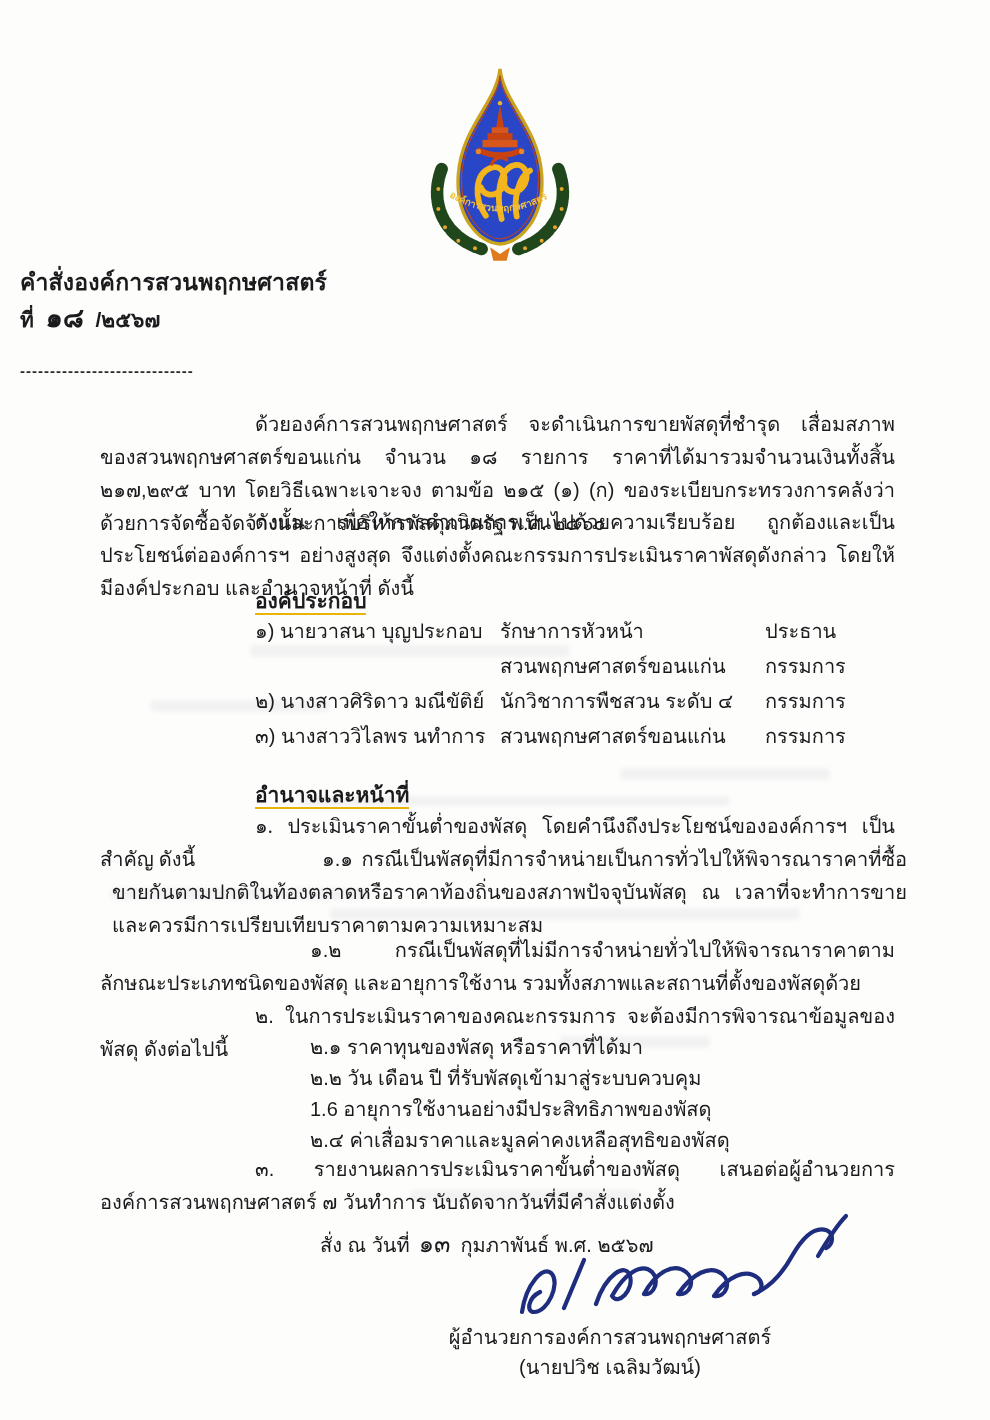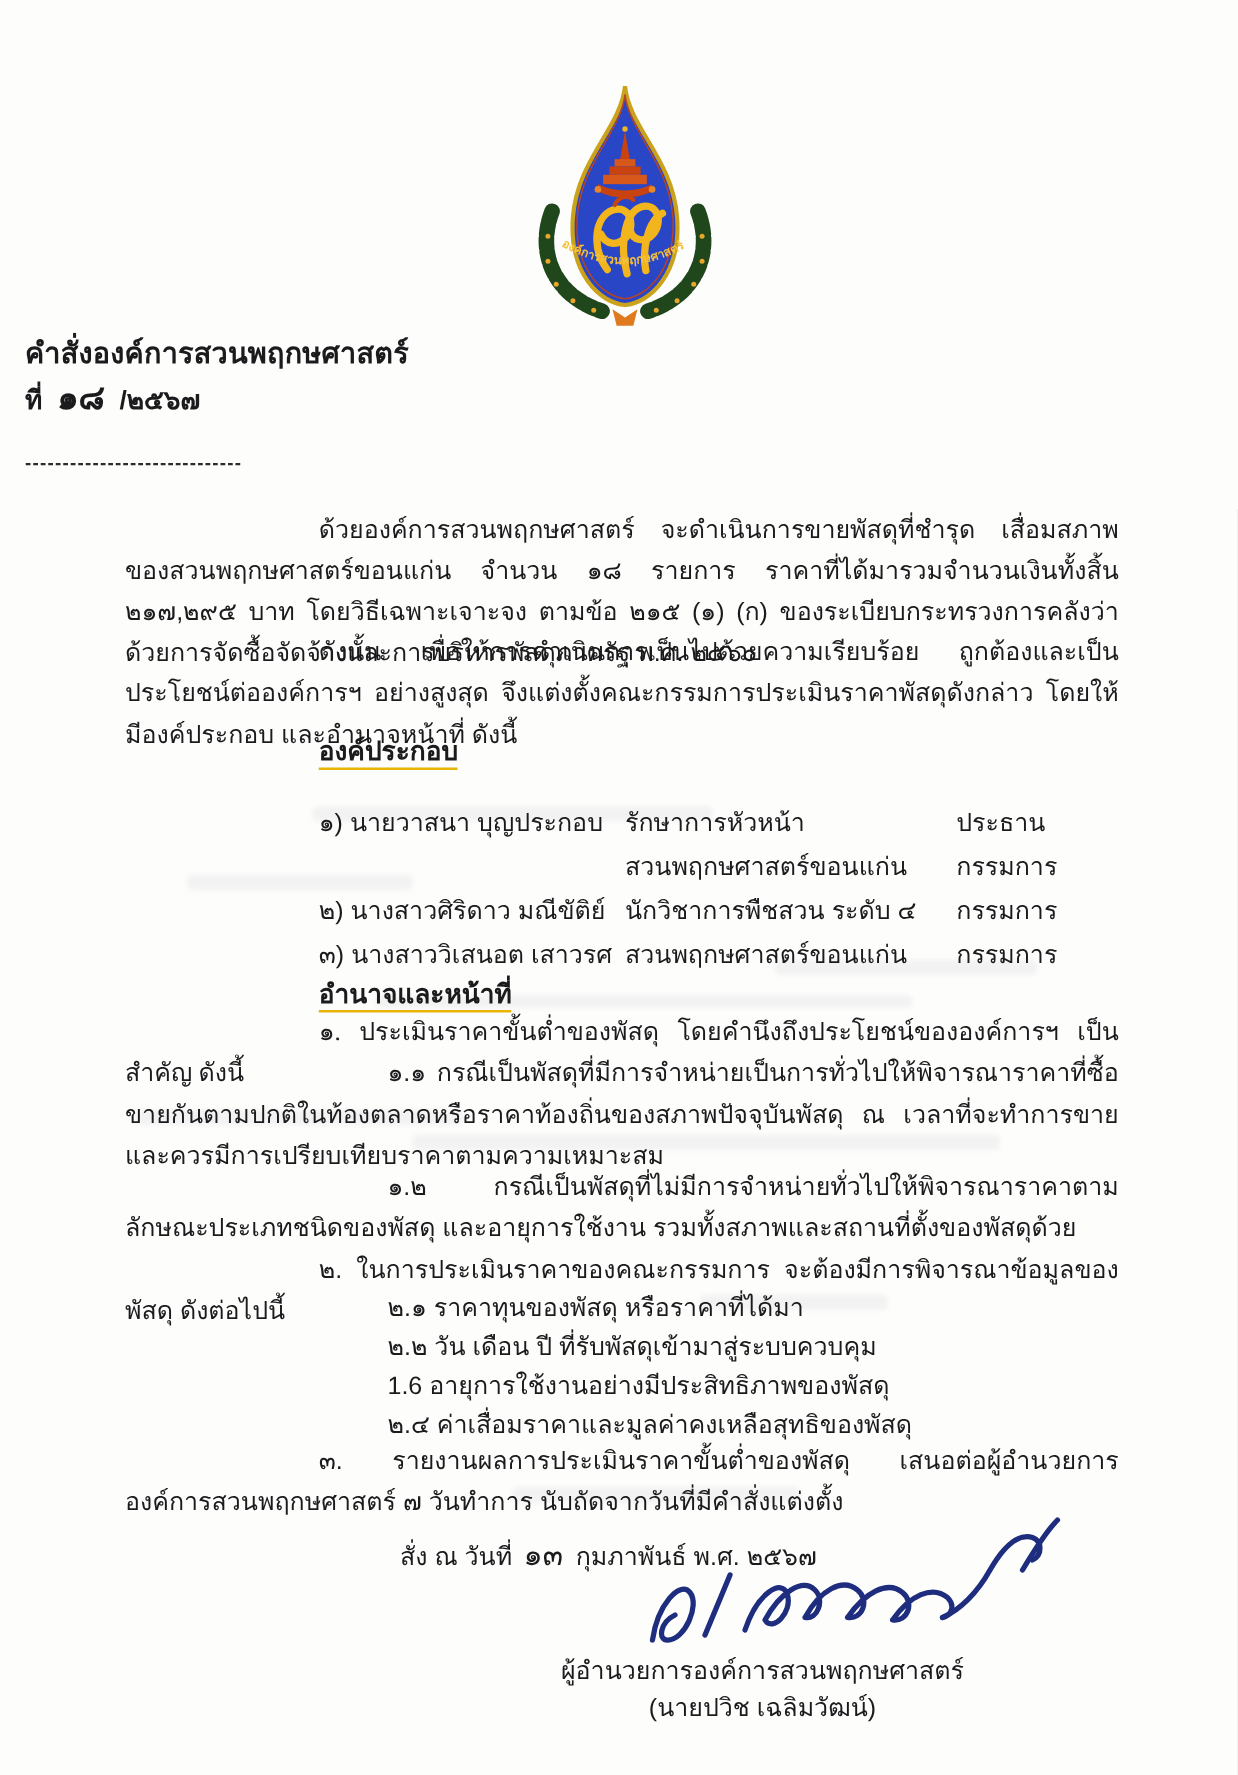--- a/index.html
+++ b/index.html
@@ -17,21 +17,21 @@
   .doc-title{left:0;width:990px;font-size:23px;font-weight:700;letter-spacing:.2px;}
   .order-no{left:0;width:990px;font-size:21px;font-weight:700;}
   .order-no .hand{font-size:27px;font-weight:700;transform:skewX(-4deg);display:inline-block;padding:0 6px;}
   .subject{left:0;width:990px;font-size:22px;font-weight:700;}
   .divider{left:0;width:990px;font-size:15px;letter-spacing:1px;color:#2a2a2a;font-weight:700;}
   .para{left:100px;width:795px;font-size:20px;line-height:33px;text-align:justify;}
   .ind-155{text-indent:155px;}
   .ind-210{text-indent:210px;}
   .sec-head{left:255px;font-size:21px;font-weight:700;}
   .sec-head .ul{border-bottom:2px solid #eab308;padding-bottom:1px;}
-  .committee{left:255px;width:660px;font-size:20px;line-height:35px;margin-top:28px;}
+  .committee{left:255px;width:660px;font-size:20px;line-height:35px;}
   .committee .row{display:grid;grid-template-columns:245px 265px 1fr;align-items:start;}
   .duty-list{left:310px;width:600px;font-size:20px;line-height:31px;}
   .dateline{left:320px;font-size:20px;}
   .dateline .hand{font-size:24px;display:inline-block;transform:skewX(-3deg);padding:0 4px;}
   .signblock{left:410px;width:400px;text-align:center;font-size:20px;line-height:30px;}
   .sig-svg{left:500px;top:1212px;}
   .bleed{position:absolute;background:rgba(105,105,118,.07);filter:blur(2px);border-radius:4px;pointer-events:none;}
   .logo-wrap{left:405px;top:64px;width:190px;height:200px;}
 </style>
 </head>
@@ -140,35 +140,35 @@
         <span>นางสาวศิริดาว มณีขัติย์</span>
       </div>
       <div>
         <div>นักวิชาการพืชสวน ระดับ ๔</div>
       </div>
       <div>กรรมการ</div>
     </div>
     <div class="row">
       <div>
         <span>๓)</span>
-        <span>นางสาววิเสนอต เสาวรศ</span>
+        <span>นางสาววิไลพร นทำการ</span>
       </div>
       <div>
         <div>สวนพฤกษศาสตร์ขอนแก่น</div>
       </div>
       <div>กรรมการ</div>
     </div>
   </div>
 
   <div class="abs sec-head" style="top:778px;">
     <span class="ul">อำนาจและหน้าที่</span>
   </div>
 
   <div class="abs para ind-155" style="top:810px;font-family:Liberation Serif, serif;">๑. ประเมินราคาขั้นต่ำของพัสดุ โดยคำนึงถึงประโยชน์ขององค์การฯ เป็นสำคัญ ดังนี้</div>
-  <div class="abs para ind-210" style="top:843px;">๑.๑ กรณีเป็นพัสดุที่มีการจำหน่ายเป็นการทั่วไปให้พิจารณาราคาที่ซื้อขายกันตามปกติในท้องตลาดหรือราคาท้องถิ่นของสภาพปัจจุบันพัสดุ ณ เวลาที่จะทำการขาย และควรมีการเปรียบเทียบราคาตามความเหมาะสม</div>
+  <div class="abs para ind-210" style="top:843px;margin-left:12px;">๑.๑ กรณีเป็นพัสดุที่มีการจำหน่ายเป็นการทั่วไปให้พิจารณาราคาที่ซื้อขายกันตามปกติในท้องตลาดหรือราคาท้องถิ่นของสภาพปัจจุบันพัสดุ ณ เวลาที่จะทำการขาย และควรมีการเปรียบเทียบราคาตามความเหมาะสม</div>
   <div class="abs para ind-210" style="top:934px;">๑.๒ กรณีเป็นพัสดุที่ไม่มีการจำหน่ายทั่วไปให้พิจารณาราคาตามลักษณะประเภทชนิดของพัสดุ และอายุการใช้งาน รวมทั้งสภาพและสถานที่ตั้งของพัสดุด้วย</div>
   <div class="abs para ind-155" style="top:1000px;">๒. ในการประเมินราคาของคณะกรรมการ จะต้องมีการพิจารณาข้อมูลของพัสดุ ดังต่อไปนี้</div>
 
   <div class="abs duty-list" style="top:1032px;">
     <div>๒.๑ ราคาทุนของพัสดุ หรือราคาที่ได้มา</div>
     <div>๒.๒ วัน เดือน ปี ที่รับพัสดุเข้ามาสู่ระบบควบคุม</div>
     <div>1.6 อายุการใช้งานอย่างมีประสิทธิภาพของพัสดุ</div>
     <div>๒.๔ ค่าเสื่อมราคาและมูลค่าคงเหลือสุทธิของพัสดุ</div>
   </div>
 

